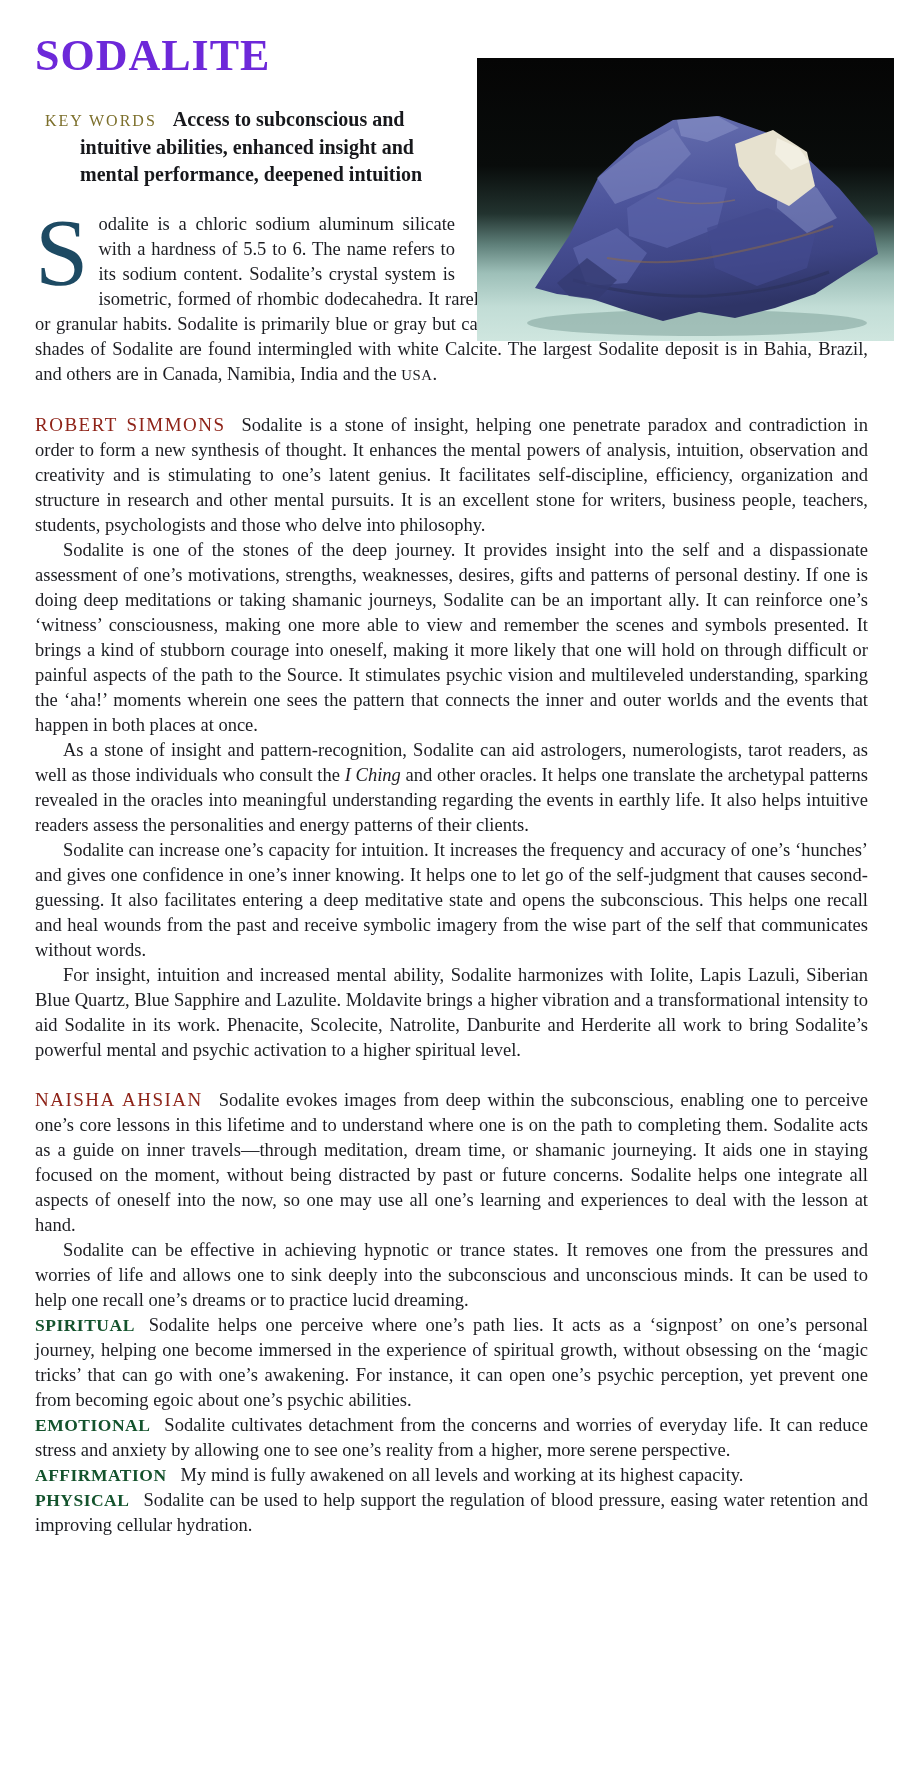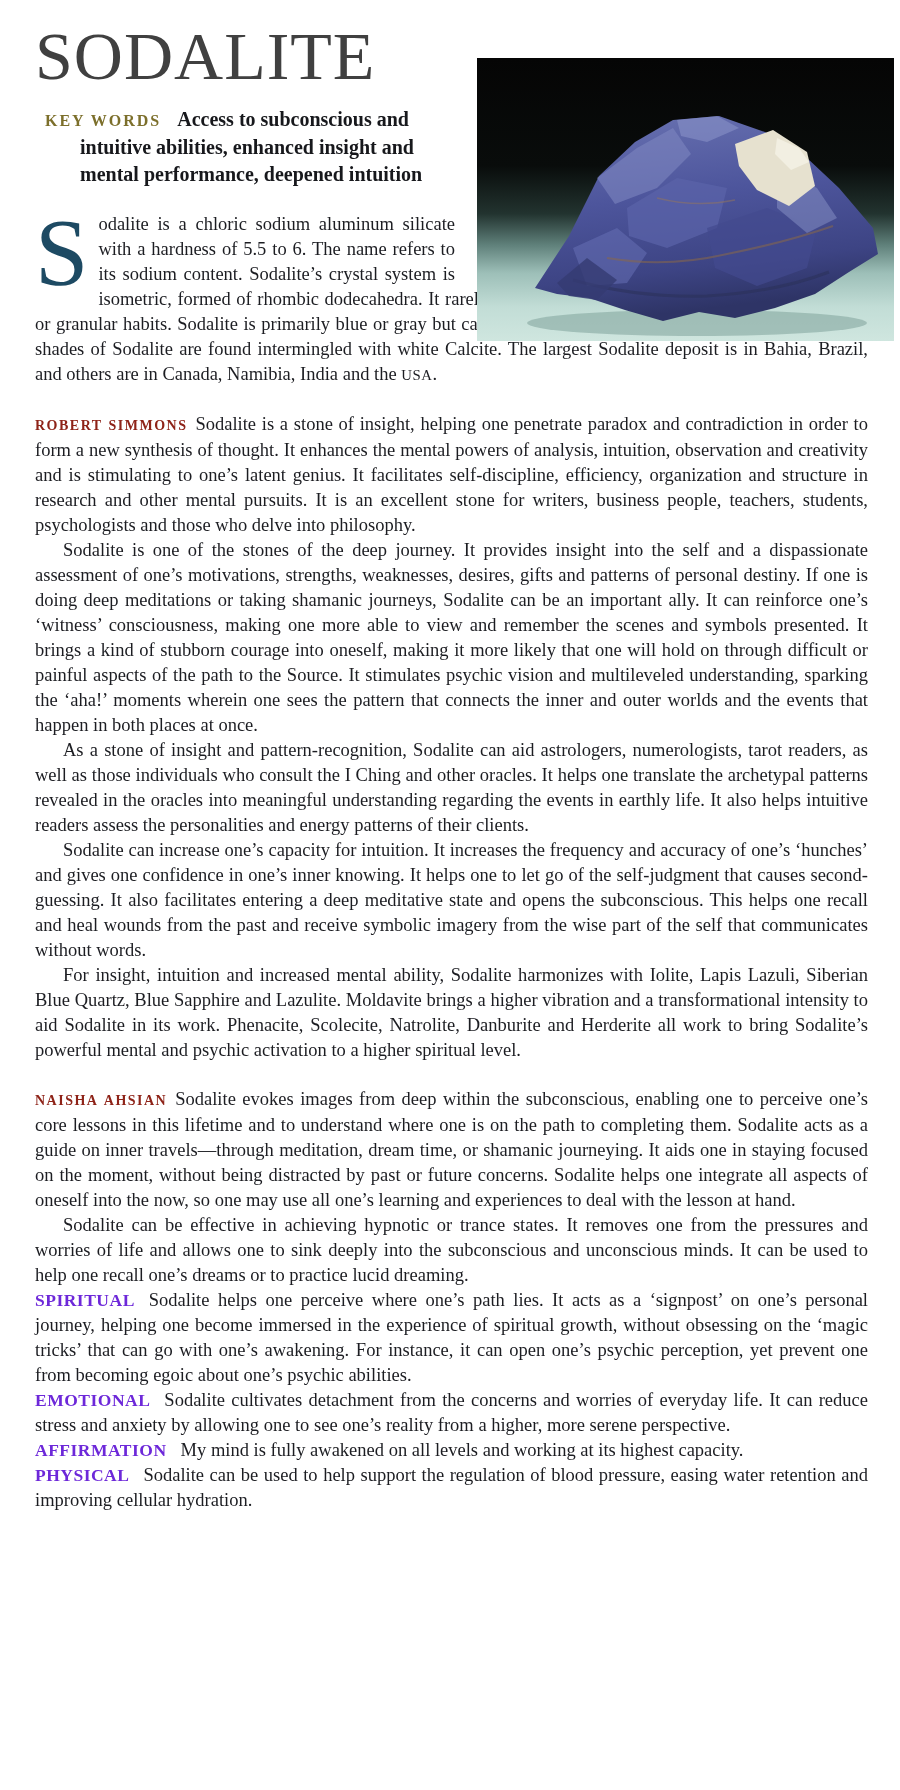--- a/index.html
+++ b/index.html
@@ -7,34 +7,34 @@
     width:900px; height:1790px; overflow:hidden;
     background:#ffffff;
     font-family:"Liberation Serif", serif;
     color:#1c1d22;
     position:relative;
   }
   .page { padding:24px 32px 0 35px; position:relative; }
 
   
   .title {
-    font-size:68px; line-height:64px; margin:0;
-    color:#404040; font-weight:400; letter-spacing:1px;
+    font-size:44px; line-height:64px; margin:0;
+    color:#6d28d9; font-weight:700; letter-spacing:1px;
   }
 
   
   .meta { margin-top:18px; width:440px; }
   .meta-row {
     margin:0 0 4px 0;
     font-size:20px; line-height:27px;
     padding-left:45px; text-indent:-35px;
     text-align:left;
   }
   .meta-label {
-    color:#7c6f2b; font-weight:bold; font-size:16px;
+    color:#7c6f2b; font-weight:normal; font-size:16px;
     letter-spacing:2px; margin-right:16px;
   }
   .meta-value { font-weight:bold; color:#17181c; }
 
   
   .photo {
     position:absolute; left:477px; top:58px;
     width:417px; height:283px; overflow:hidden;
     background:linear-gradient(180deg,
       #050505 0%, #090c0b 38%, #22332f 55%,
@@ -51,29 +51,29 @@
   .photo-spacer { float:right; width:413px; height:75px; }
   .dropcap {
     float:left; font-size:96px; line-height:74px;
     color:#1d4a63; margin:4px 10px 0 0; font-weight:400;
   }
 
   .section-simmons { margin-top:24px; }
   .section-ahsian  { margin-top:24px; }
 
   .name-head {
-    color:#8e2318; font-weight:bold; font-size:14px;
-    letter-spacing:1.5px; margin-right:8px;
+    color:#8e2318; font-weight:normal; font-size:19px;
+    letter-spacing:1.5px; margin-right:16px;
   }
   .sub-label {
-    color:#6d28d9; font-weight:bold; font-size:17.5px;
+    color:#14532d; font-weight:bold; font-size:17.5px;
     letter-spacing:0.5px; margin-right:14px;
   }
   .smallcaps { font-size:0.8em; letter-spacing:0.5px; }
-  .ital { }
+  .ital { font-style:italic; }
 </style>
 </head>
 <body>
 
 <div class="page">
 
   <h1 class="title">SODALITE</h1>
 
   <div class="photo">
     <svg viewBox="0 0 417 283" aria-hidden="true">

